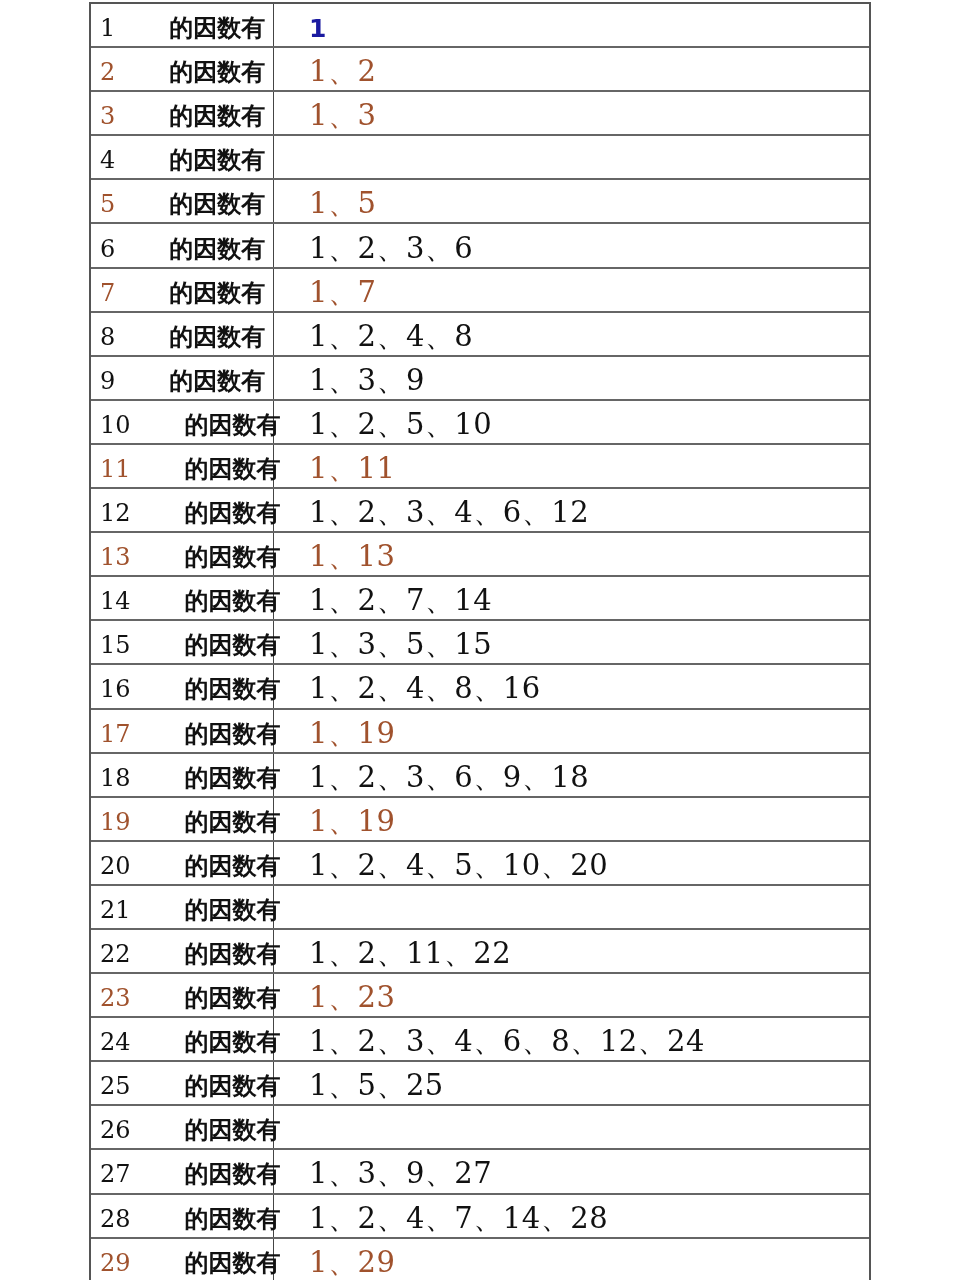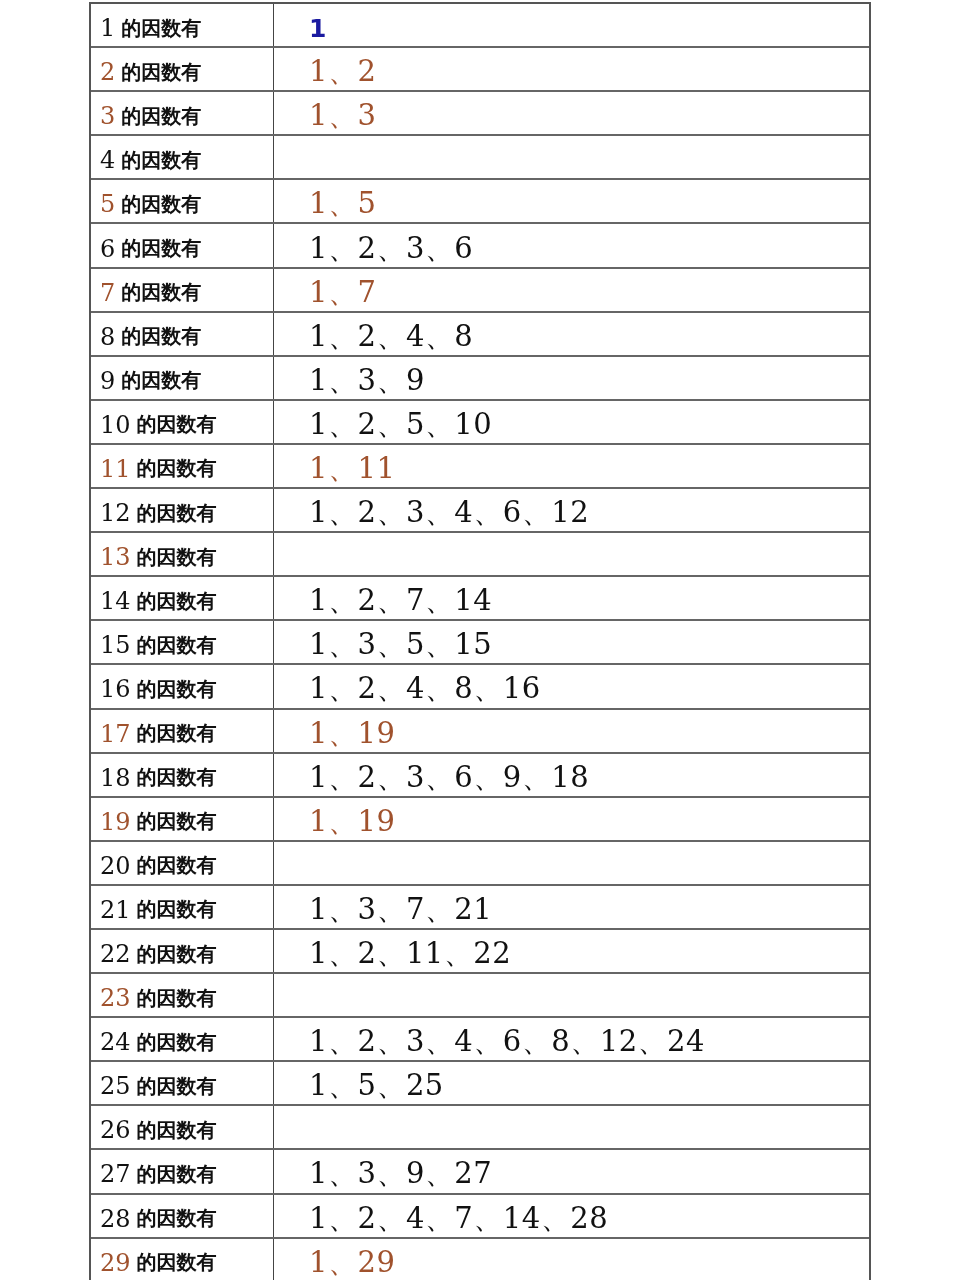--- a/index.html
+++ b/index.html
@@ -18,21 +18,21 @@
     display:flex; align-items:center; padding-left:9px; padding-top:6px;
     font-family:"DejaVu Serif", serif; font-size:24px; color:#111;
     white-space:nowrap;
   }
   .cell-f {
     flex:1; display:flex; align-items:center; padding-left:35px; padding-top:6px;
     font-family:"DejaVu Serif", serif; font-size:29px; color:#111;
     white-space:nowrap; letter-spacing:0.5px;
   }
   .num { margin-right:6px; }
-  .suffix { font-family:"DejaVu Sans", sans-serif; font-weight:bold; font-size:20px; color:#111; }
+  .suffix { font-family:"DejaVu Sans", sans-serif; font-weight:bold; font-size:24px; color:#111;margin-left:48px; }
   .prime .num, .prime .cell-f { color:#a0522d; }
   .first .cell-f { color:#1a1aa0; font-family:"DejaVu Sans", sans-serif; font-weight:bold; font-size:25px; }
 </style>
 </head>
 <body>
 
 <div class="table" id="tbl">
     <div class="row first">
     <div class="cell-n">
       <span class="num">1</span>
@@ -114,20 +114,21 @@
       <span class="num">12</span>
       <span class="suffix">的因数有</span>
     </div>
     <div class="cell-f">1、2、3、4、6、12</div>
   </div>
     <div class="row prime">
     <div class="cell-n">
       <span class="num">13</span>
       <span class="suffix">的因数有</span>
     </div>
+    <div class="cell-f">1、13</div>
   </div>
     <div class="row normal">
     <div class="cell-n">
       <span class="num">14</span>
       <span class="suffix">的因数有</span>
     </div>
     <div class="cell-f">1、2、7、14</div>
   </div>
     <div class="row normal">
     <div class="cell-n">
@@ -162,40 +163,41 @@
       <span class="num">19</span>
       <span class="suffix">的因数有</span>
     </div>
     <div class="cell-f">1、19</div>
   </div>
     <div class="row normal">
     <div class="cell-n">
       <span class="num">20</span>
       <span class="suffix">的因数有</span>
     </div>
+    <div class="cell-f">1、2、4、5、10、20</div>
   </div>
     <div class="row normal">
     <div class="cell-n">
       <span class="num">21</span>
       <span class="suffix">的因数有</span>
     </div>
-    <div class="cell-f">1、3、7、21</div>
   </div>
     <div class="row normal">
     <div class="cell-n">
       <span class="num">22</span>
       <span class="suffix">的因数有</span>
     </div>
     <div class="cell-f">1、2、11、22</div>
   </div>
     <div class="row prime">
     <div class="cell-n">
       <span class="num">23</span>
       <span class="suffix">的因数有</span>
     </div>
+    <div class="cell-f">1、23</div>
   </div>
     <div class="row normal">
     <div class="cell-n">
       <span class="num">24</span>
       <span class="suffix">的因数有</span>
     </div>
     <div class="cell-f">1、2、3、4、6、8、12、24</div>
   </div>
     <div class="row normal">
     <div class="cell-n">

